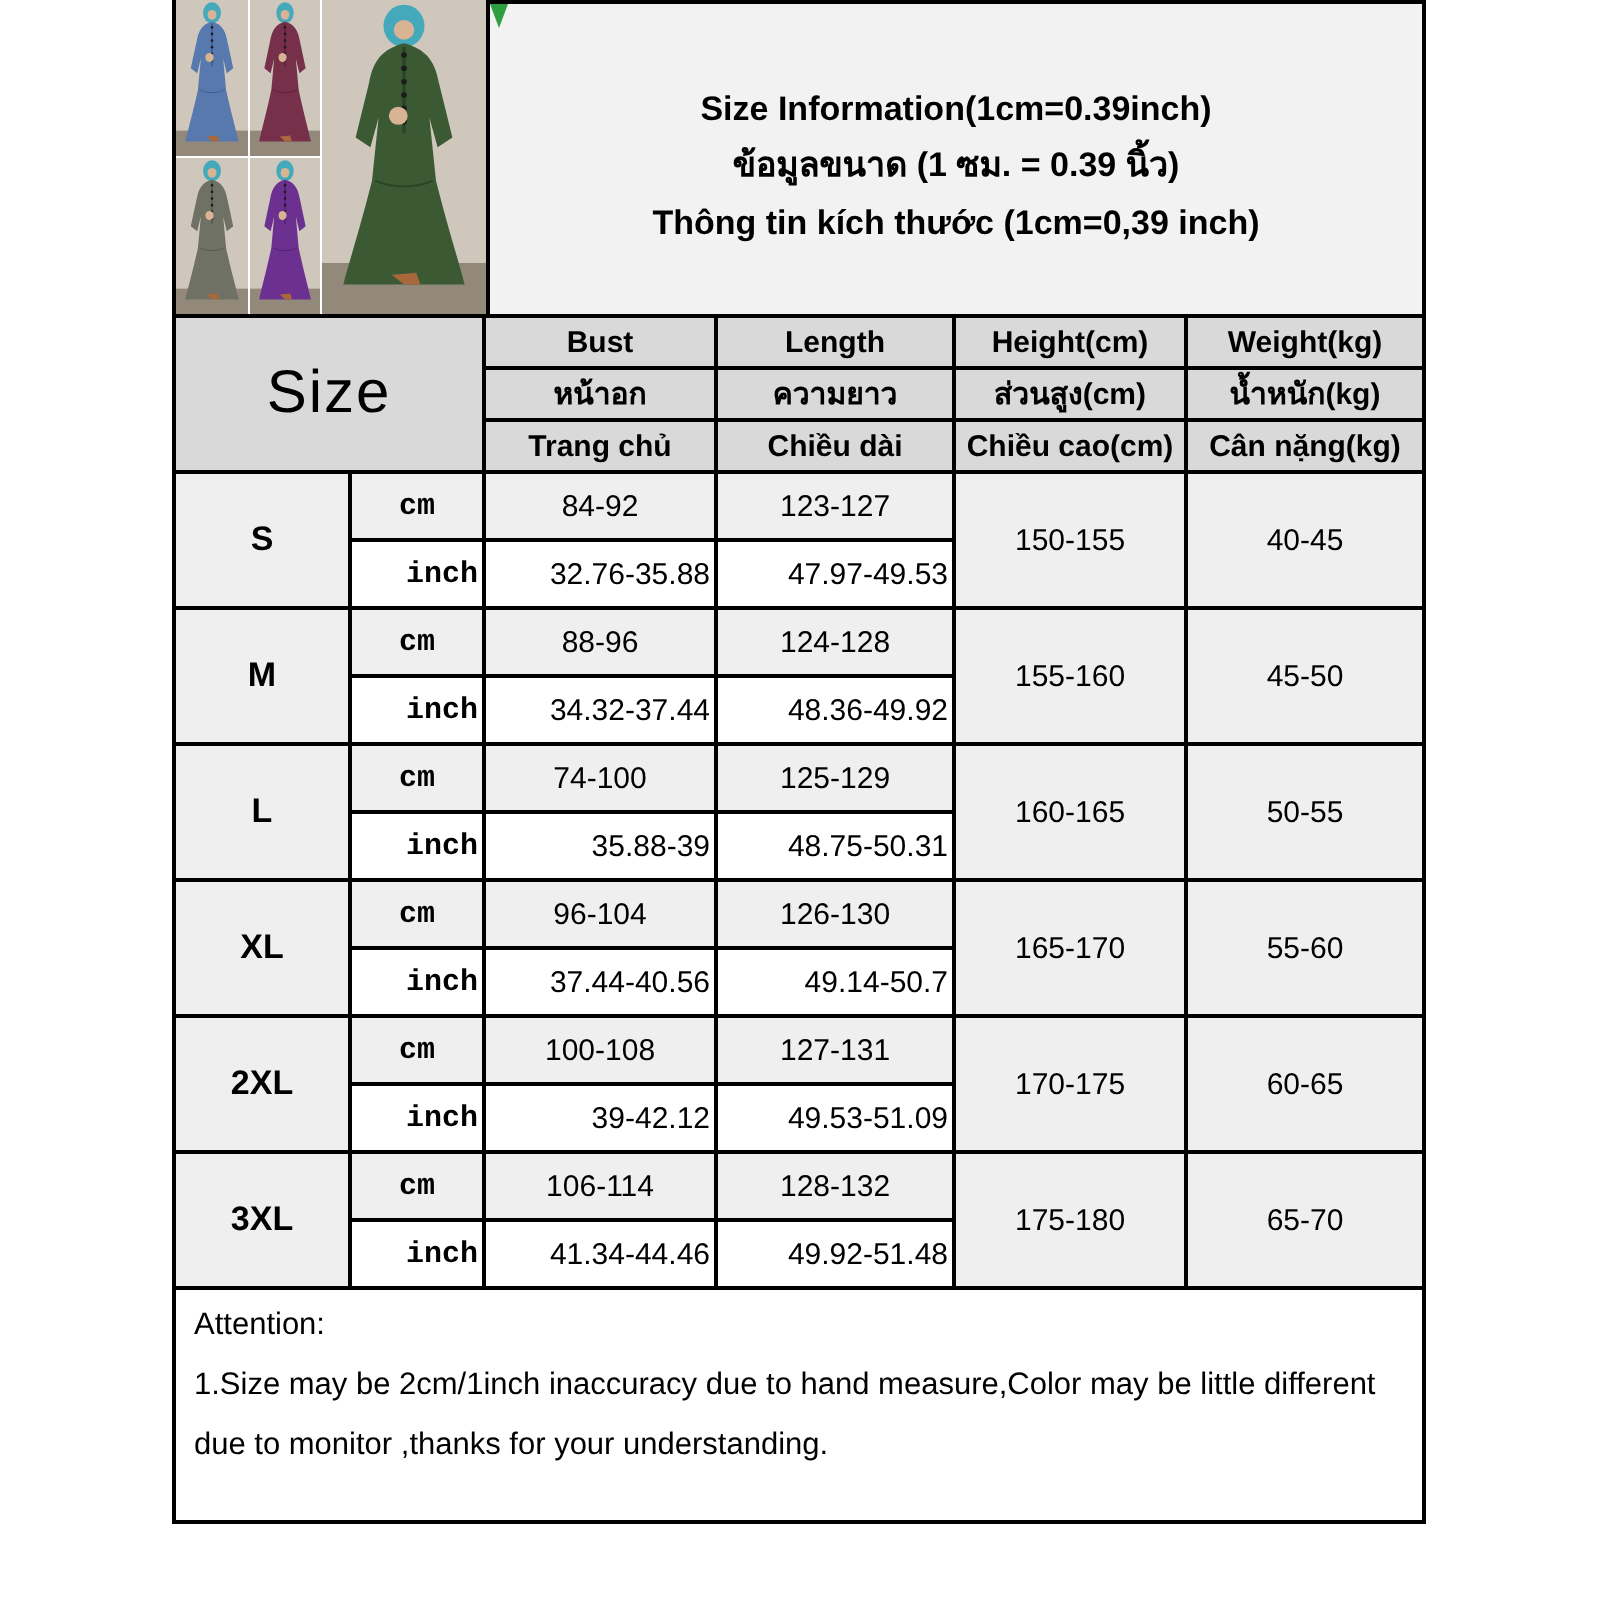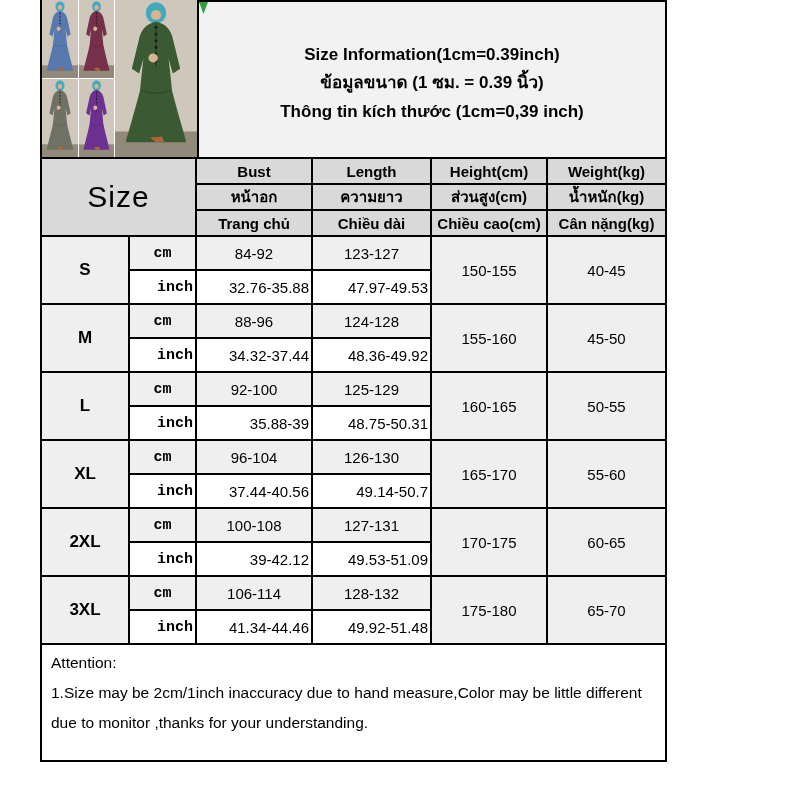--- a/index.html
+++ b/index.html
@@ -1,18 +1,18 @@
 <!DOCTYPE html>
 <html style="--border: #000000; --header-bg: #d9d9d9; --cm-bg: #efefef; --inch-bg: #ffffff; --title-bg: #f2f2f2; --flag: #2f9e41;"><head>
 <meta charset="utf-8">
 <style>
   html,body{margin:0;padding:0;background:#fff;width:800px;height:800px;overflow:hidden;
     font-family:"Liberation Sans", sans-serif; color:#000;}
   *{box-sizing:border-box;}
-  .sheet{width:627px;height:762px;margin-left:40px;display:flex;flex-direction:column;background:#fff;}
+  .sheet{width:627px;height:762px;margin-left:86px;display:flex;flex-direction:column;background:#fff;}
 
   
   .top-band{display:flex;height:157px;border-left:2px solid var(--border);}
   .photos{width:155px;height:157px;background:#fff;display:grid;
     grid-template-columns:36px 35px 1fr;grid-template-rows:1fr 1fr;gap:1px;}
   .ph{position:relative;overflow:hidden;}
   .ph svg{display:block;width:100%;height:100%;}
   .ph.big{grid-column:3;grid-row:1 / 3;}
   .title-box{flex:1;background:var(--title-bg);border:2px solid var(--border);border-bottom:none;
     display:flex;flex-direction:column;align-items:center;justify-content:center;
@@ -215,21 +215,21 @@
       </tr>
       <tr class="drow r-inch">
         <td class="unit">inch</td>
         <td>34.32-37.44</td>
         <td>48.36-49.92</td>
       </tr>
 
       <tr class="drow r-cm">
         <td class="szlbl" rowspan="2">L</td>
         <td class="unit">cm</td>
-        <td>92-100</td>
+        <td>74-100</td>
         <td>125-129</td>
         <td class="merge" rowspan="2">160-165</td>
         <td class="merge" rowspan="2">50-55</td>
       </tr>
       <tr class="drow r-inch">
         <td class="unit">inch</td>
         <td>35.88-39</td>
         <td>48.75-50.31</td>
       </tr>
 

